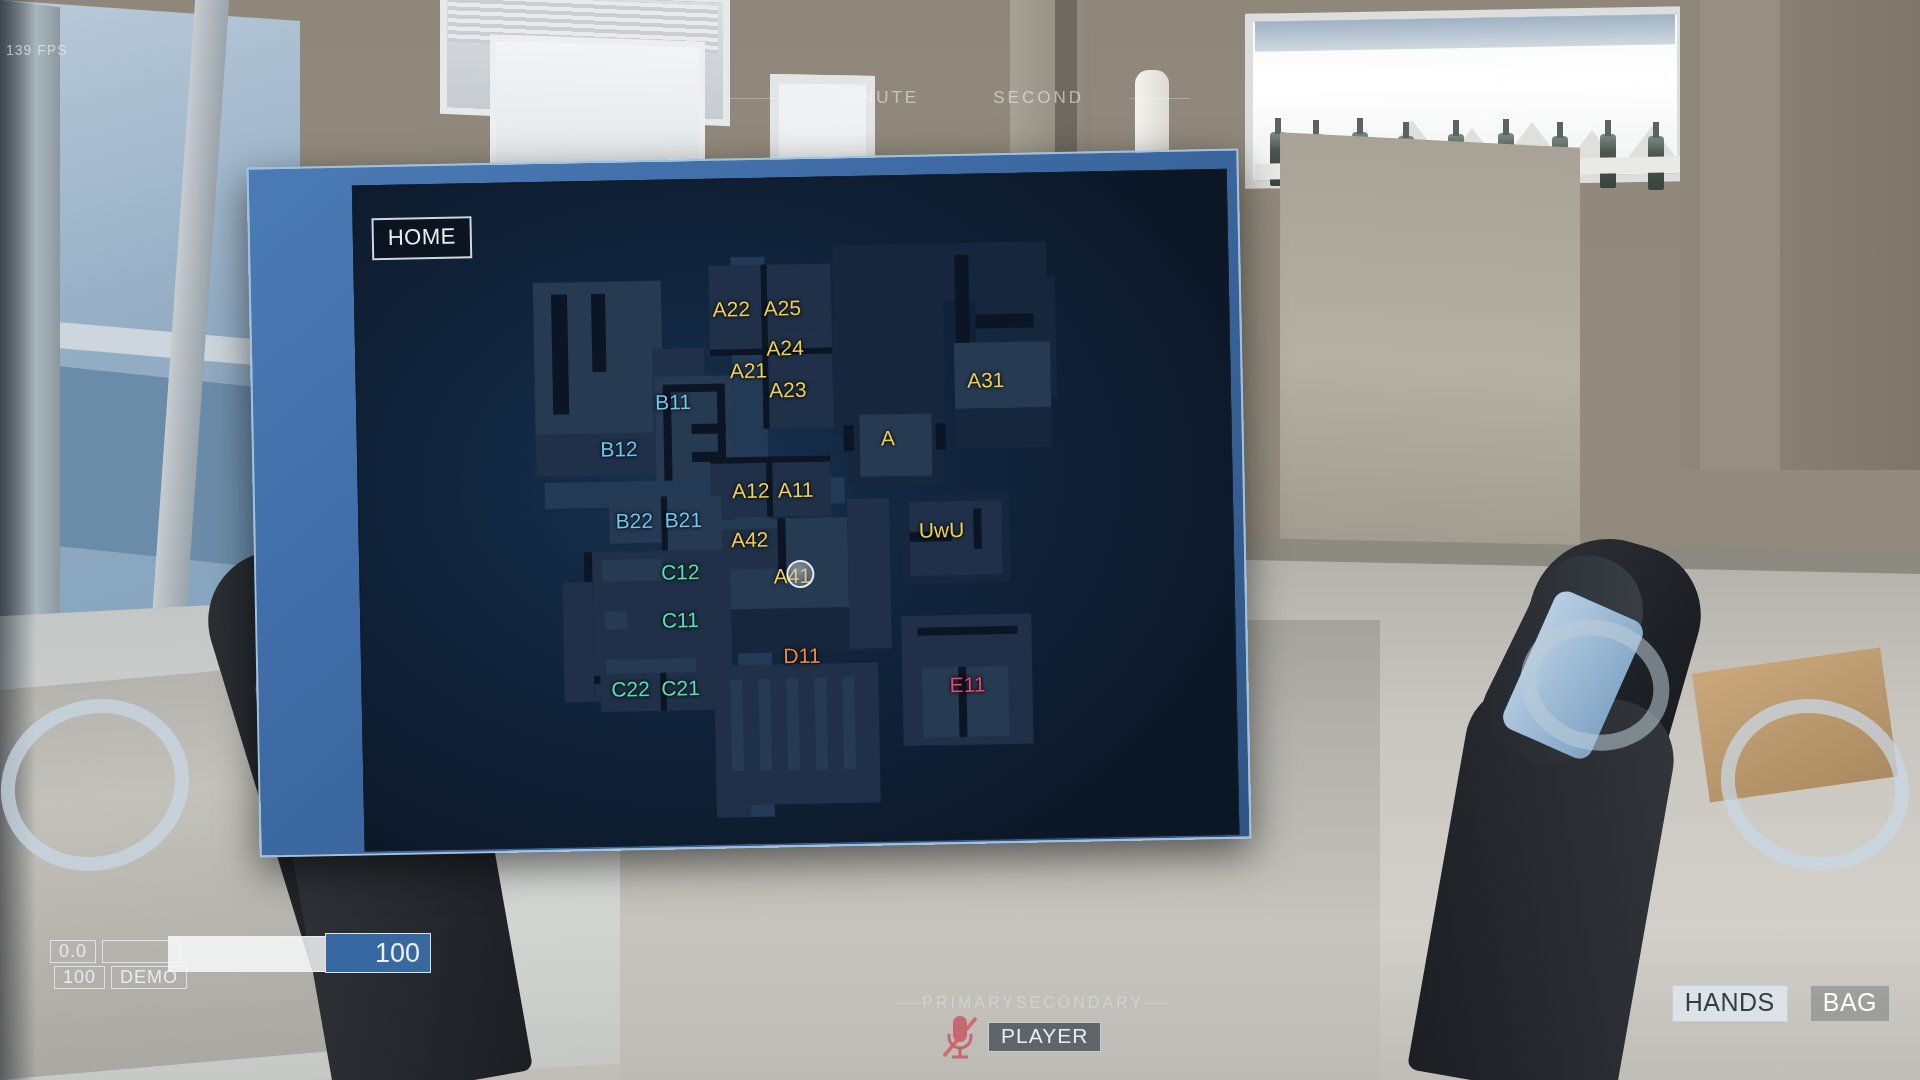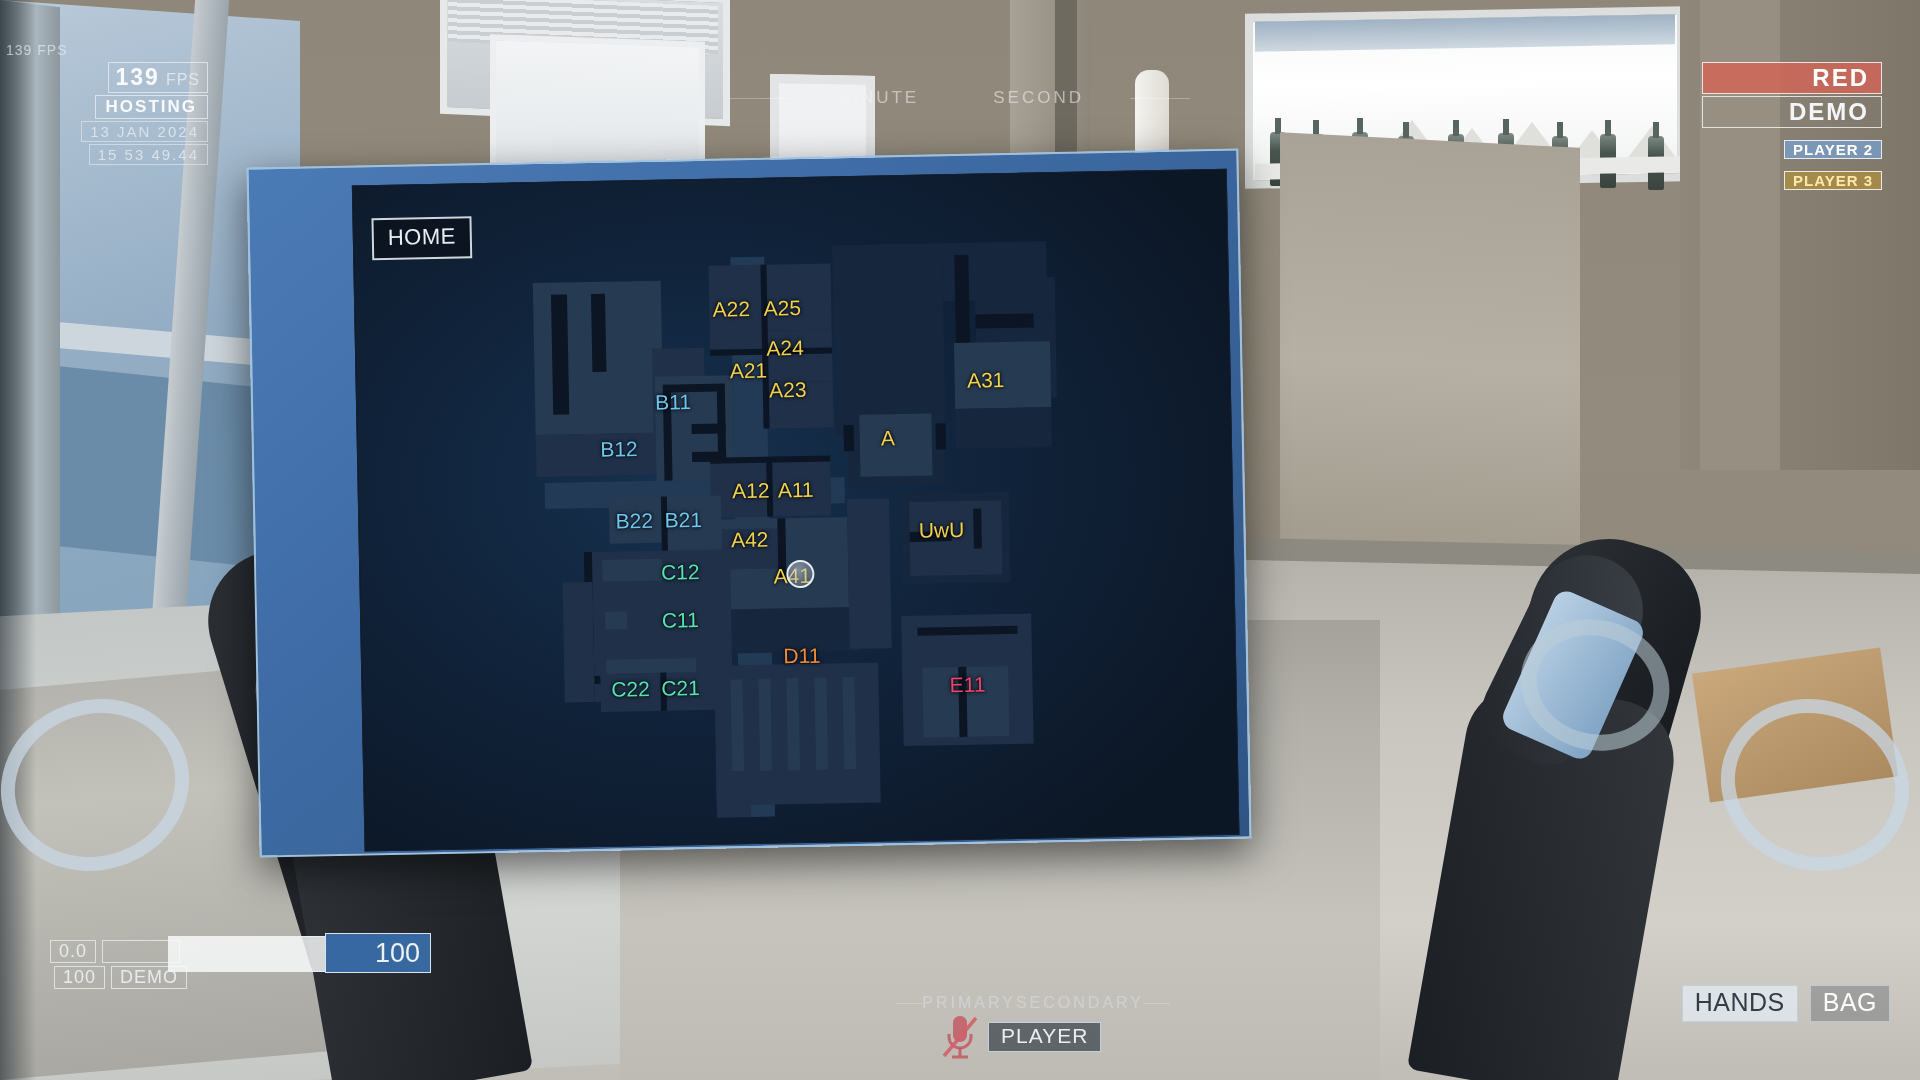--- a/index.html
+++ b/index.html
@@ -346,21 +346,21 @@
     width: 44px; height: 54px; opacity:.85;
   }
   .point-btn {
     position: absolute; left: 238px; top: 28px;
     border: 1px solid rgba(205,220,235,.9);
     background: rgba(16,28,42,.55);
     color:#e8eef4; font-size: 21px; letter-spacing:1px; padding: 1px 12px 3px;
   }
 
   
-  .br { position: absolute; right: 30px; bottom: 58px; display:flex; gap: 12px; opacity:.95;}
+  .br { position: absolute; right: 30px; bottom: 58px; display:flex; gap: 22px; opacity:.95;}
   .br-btn { border:1px solid rgba(190,205,220,.9); padding: 2px 12px 4px; font-size: 25px; letter-spacing: .5px; }
   .br-active { background: rgba(225,232,238,.88); color:#2c3640; }
   .br-idle { color:#ffffff; background: rgba(20,30,42,.25); }
 
   
   .corner-fps { position:absolute; left: 6px; top: 2px; font-size: 14px; color: rgba(235,240,245,.65); letter-spacing:1px;margin-top:40px;}
 </style>
 </head>
 <body>
 
@@ -543,53 +543,28 @@
           </div>
         <div id="player-marker-holder">
             <div class="player-marker" style="left: 440px; top: 396px;"></div>
           </div>
       </div>
     </div>
   </div>
 
   <div class="corner-fps">139 FPS</div>
 
-  <div class="tl-stack">
-    <div class="tl-row">
-      <div class="fps-box">
-        <span class="fps-num">139</span>
-        <span class="fps-unit">FPS</span>
-      </div>
-    </div>
-    <div class="tl-row">
-      <div class="host-box">HOSTING</div>
-    </div>
-    <div class="tl-row">
-      <div class="date-box">13 JAN 2024</div>
-    </div>
-    <div class="tl-row">
-      <div class="time-box">15 53 49.44</div>
-    </div>
-  </div>
 
   <div class="tc">
     <div class="tc-line"></div>
     <div class="tc-lbl">MINUTE</div>
     <div class="tc-lbl">SECOND</div>
     <div class="tc-line"></div>
   </div>
 
-  <div class="tr">
-    <div class="team-box">RED</div>
-    <div class="class-box">DEMO</div>
-    <div id="player-tags">
-        <div class="player-tag pt-blue">PLAYER 2</div>
-        <div class="player-tag pt-gold">PLAYER 3</div>
-      </div>
-  </div>
 
   <div class="bl">
     <div class="bl-r1">
       <div class="mini-box">0.0</div>
       <div class="mini-box wide-box"></div>
     </div>
     <div class="bl-r2">
       <div class="mini-box">100</div>
       <div class="mini-box">DEMO</div>
     </div>

